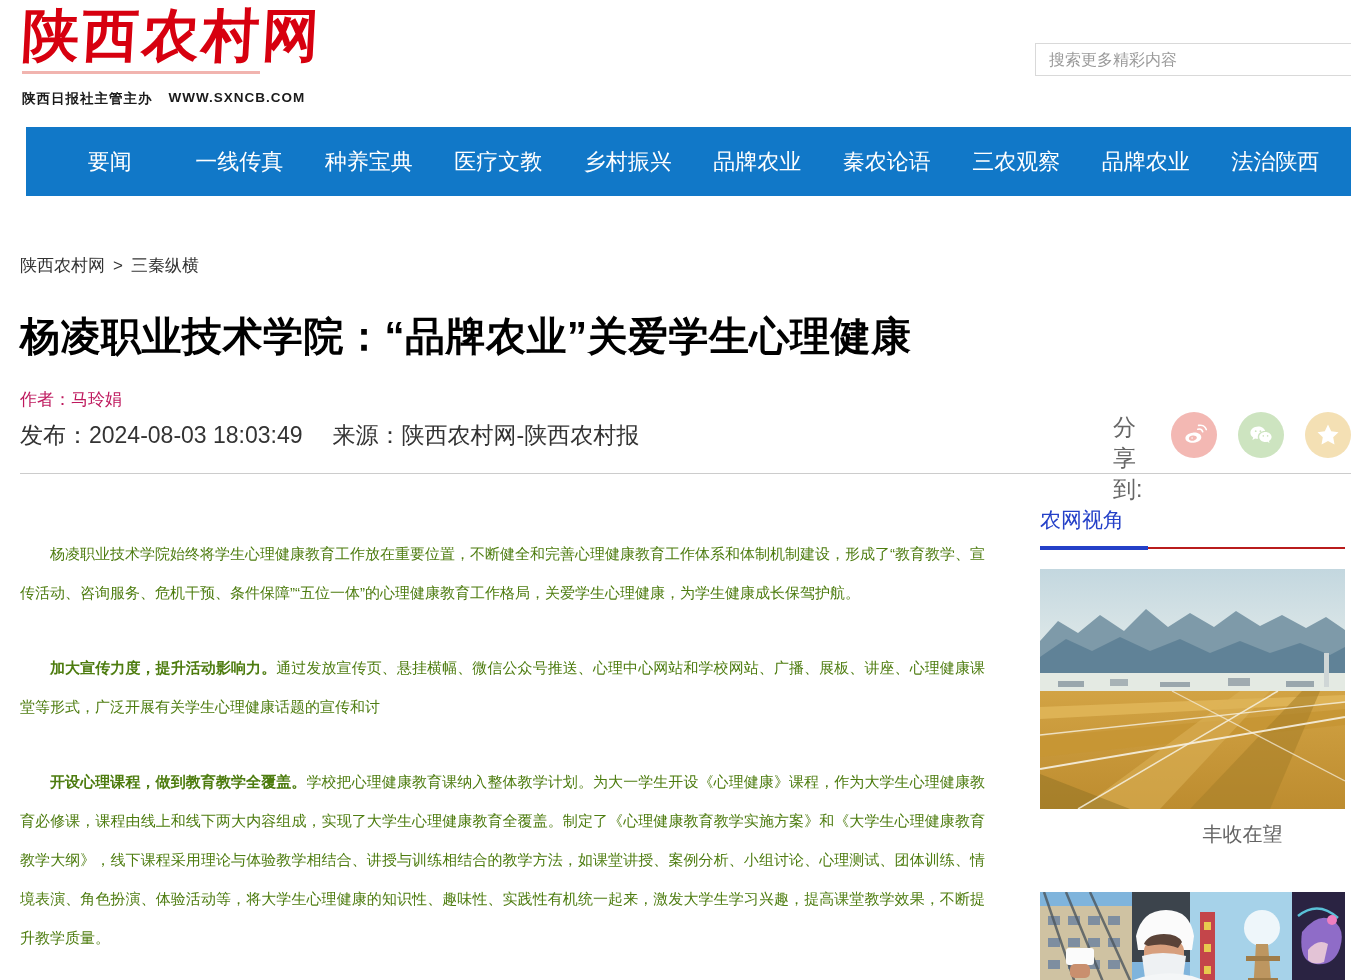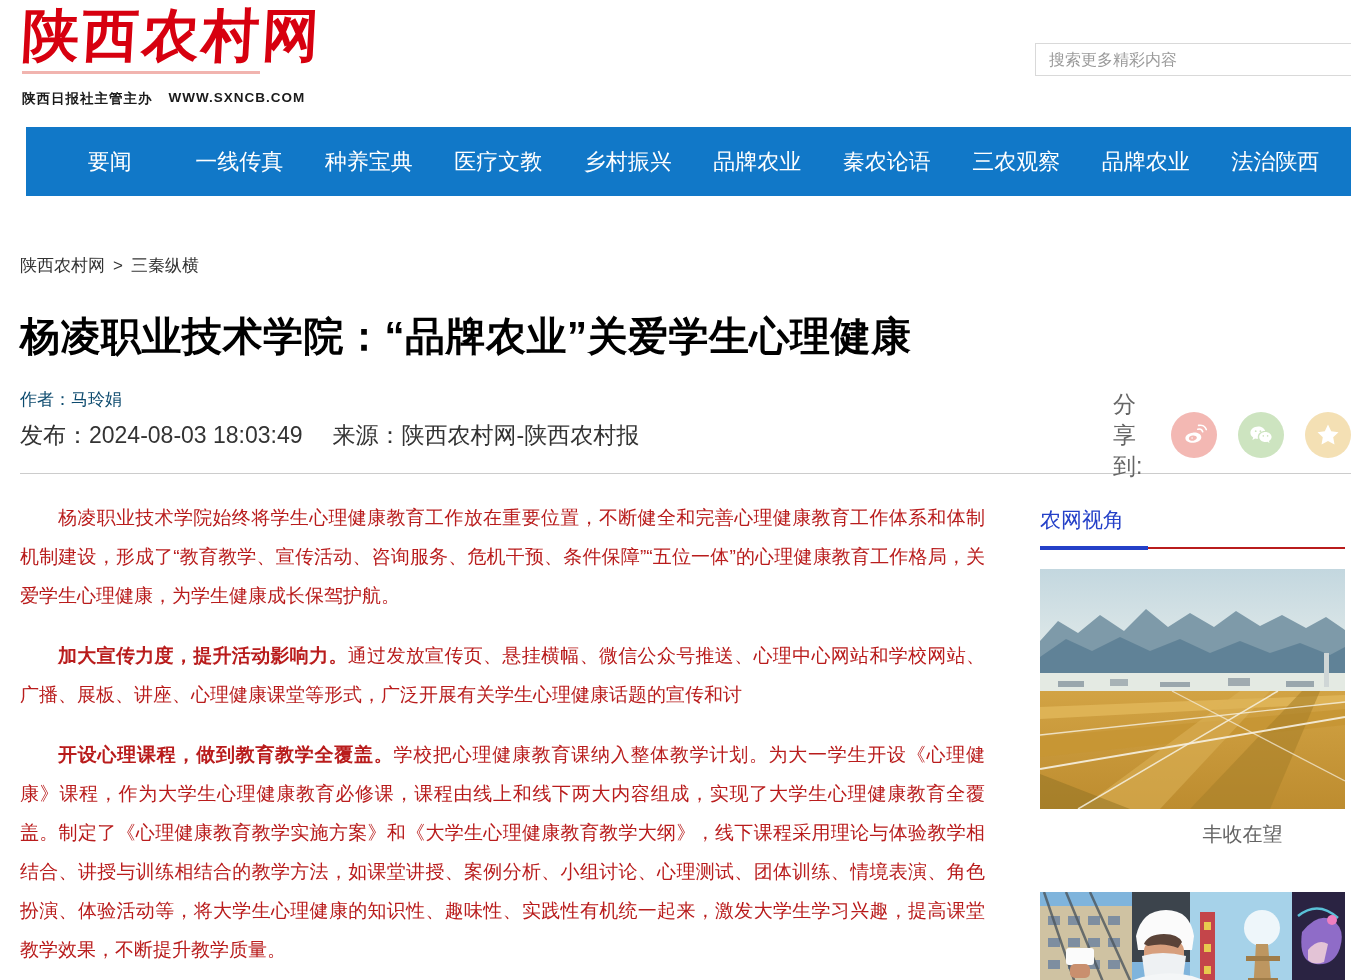--- a/index.html
+++ b/index.html
@@ -19,33 +19,33 @@
 
   
   .nav { margin-left:26px; width:1331px; height:69px; background:#1178c8; display:flex; align-items:center; padding-left:19px; }
   .nav-item { width:129.5px; flex:0 0 129.5px; text-align:center; color:#fff; font-size:22px; cursor:pointer; white-space:nowrap; }
   .nav-item.partial { text-align:left; padding-left:17px; }
 
   
   .breadcrumb { margin:58px 1px 0 20px; font-size:17px; color:#333; }
   .breadcrumb .sep { margin:0 8px; }
   .title { margin:27px 0 0 20px; font-size:40px; line-height:64px; font-weight:bold; color:#000; letter-spacing:0.5px; }
-  .author-line { margin:20px 0 0 20px; font-size:17px; color:#0c4a6e; height:24px; }
+  .author-line { margin:20px 0 0 20px; font-size:17px; color:#be185d; height:24px; }
   .meta-row { position:relative; margin:0 0 0 20px; width:1331px; height:46px; display:flex; align-items:center; font-size:23px; color:#333; }
   .meta-row .src { margin-left:30px; }
-  .share { position:absolute; left:1093px; top:0; height:46px; display:flex; align-items:center; gap:21px; }
+  .share { position:absolute; left:1093px; top:0; height:46px; display:flex; align-items:flex-start; gap:21px; }
   .share-label { color:#666; margin-right:1px; }
   .share-icon { width:46px; height:46px; border-radius:50%; display:flex; align-items:center; justify-content:center; cursor:pointer; flex:0 0 46px; }
   .share-icon svg { width:28px; height:28px; display:block; }
   .separator { margin:15px 0 0 20px; width:1331px; border-top:1px solid #ccc; }
 
   
   .content { display:flex; margin-left:20px; width:1325px; }
   .article-body { width:965px; padding-top:24px; }
-  .article-body p { font-size:19px; line-height:39px; color:#b91c1c; text-indent:2em; margin-bottom:21px; text-align:justify; }
+  .article-body p { font-size:15px; line-height:39px; color:#4d7c0f; text-indent:2em; margin-bottom:21px; text-align:justify;margin-top:36px; }
   .article-body p b { font-weight:bold; }
 
   
   .sidebar { width:305px; margin-left:auto; }
   .side-head { margin-top:32px; position:relative; padding-bottom:13px; border-bottom:2px solid #b91c1c; }
   .side-head-title { font-size:21px; color:#2440c8; }
   .side-head::after { content:""; position:absolute; left:0; bottom:-3px; width:108px; height:4px; background:#2440c8; }
   .photo { width:305px; display:block; cursor:pointer; }
   .photo1 { margin-top:20px; height:240px; }
   .photo-caption { margin-top:12px; padding-left:100px; text-align:center; font-size:20px; color:#646464; }

